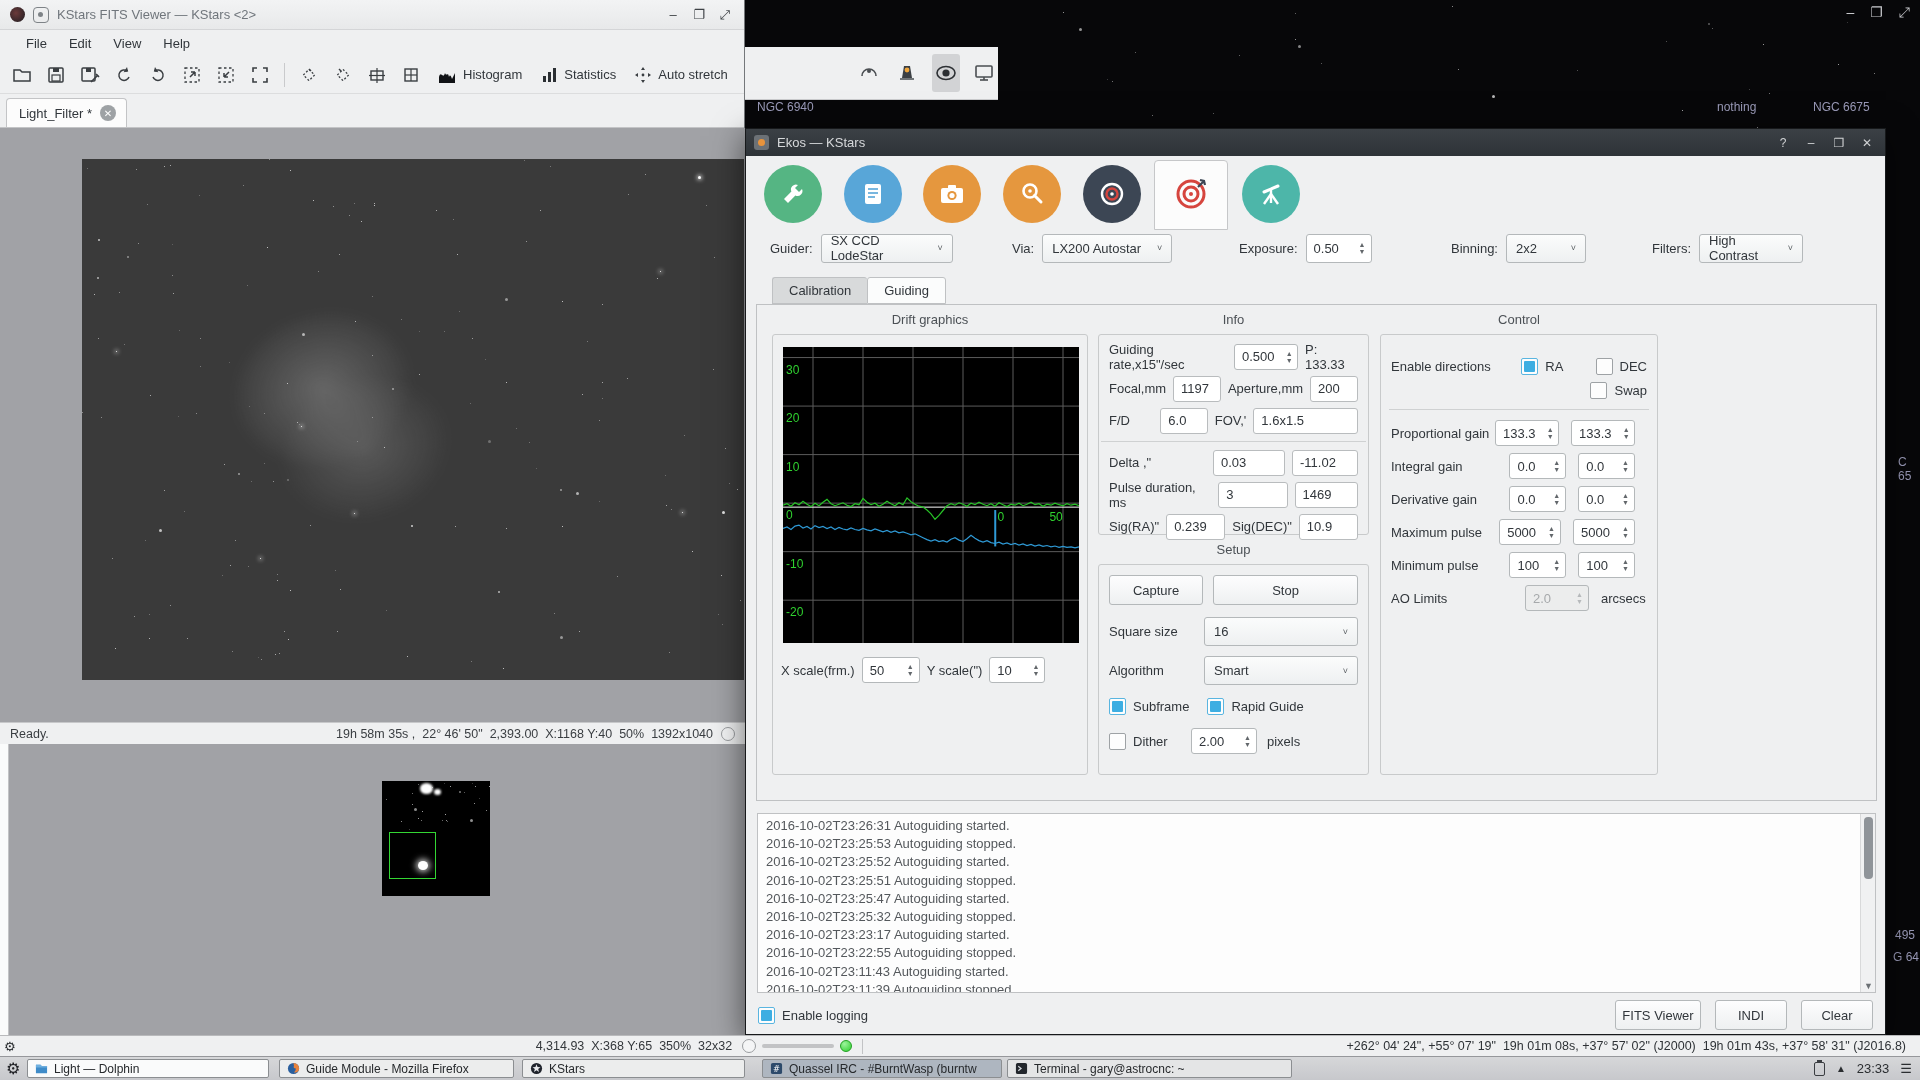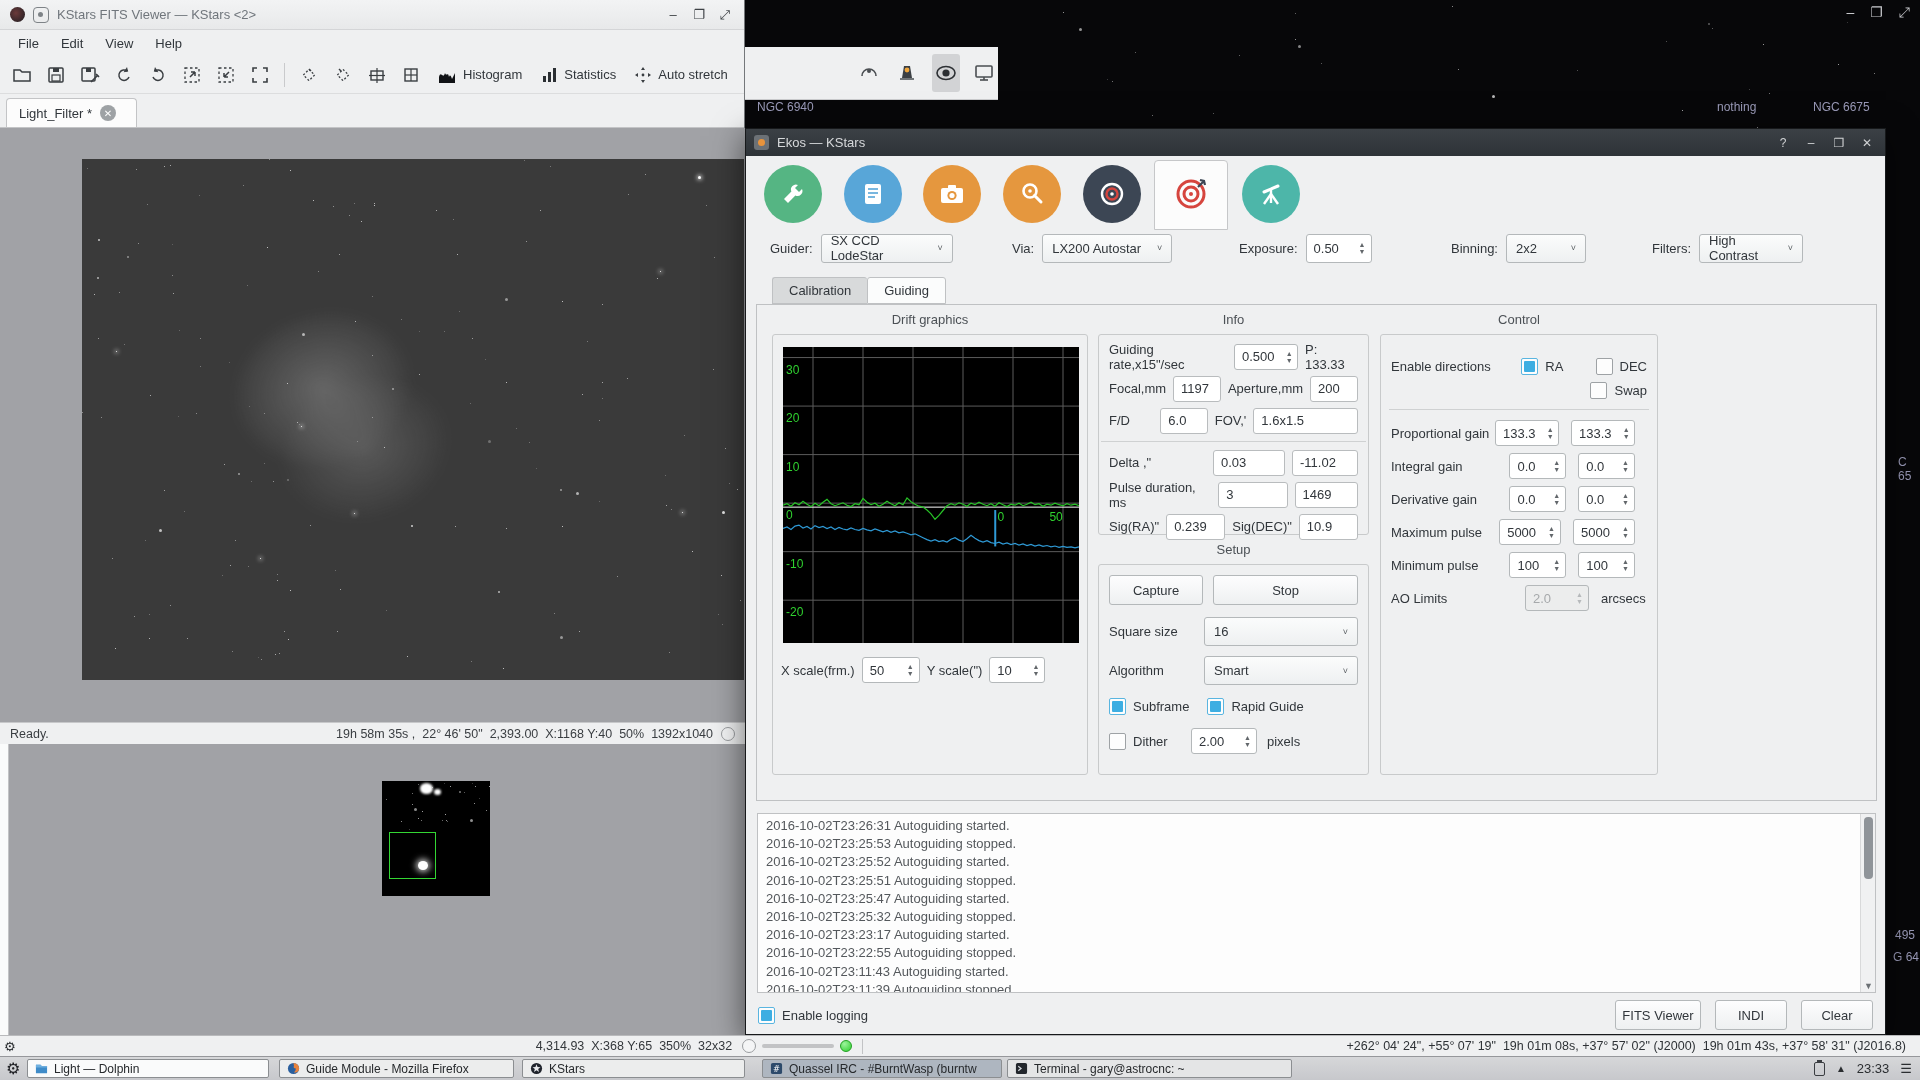--- a/index.html
+++ b/index.html
@@ -21,29 +21,29 @@
   
   #fits-win { position:absolute; left:0; top:0; width:745px; height:1035px; background:#fca5a5;
               border-right:1px solid #74777a; }
   #fits-title { height:30px; background:linear-gradient(#f2f3f4,#e8e9ea); border-bottom:1px solid #d4d5d7;
                 display:flex; align-items:center; padding:0 10px; gap:8px; color:#70767c; }
   .tb-circle-icon { width:15px; height:15px; border-radius:50%; background:radial-gradient(circle at 40% 40%, #6b3a3a, #1d1d22); }
   .tb-app-icon { width:16px; height:16px; border:1.5px solid #7e8387; border-radius:4px; position:relative; }
   .tb-app-icon::after { content:""; position:absolute; left:4px; top:4px; width:5px; height:5px; border-radius:50%; background:#7e8387; }
   #fits-title .t-text { flex:1; font-size:13px; }
   .winbtn { color:#3e4246; font-size:13px; width:18px; text-align:center; }
-  #fits-menubar { height:26px; display:flex; align-items:center; padding-left:8px; gap:2px; background:#eff0f1; }
+  #fits-menubar { height:26px; display:flex; align-items:center; padding-left:16px; gap:2px; background:#eff0f1; }
   #fits-menubar .menu-item { padding:3px 10px; border-radius:3px; }
   #fits-toolbar { height:38px; display:flex; align-items:center; padding-left:8px; gap:6px; background:#eff0f1; border-bottom:1px solid #dcddde; }
   .ticon { width:28px; height:28px; display:flex; align-items:center; justify-content:center; border-radius:3px; }
   .ticon svg { display:block; }
   .tsep { width:1px; height:24px; background:#c9cacc; margin:0 4px; }
   .tlabelbtn { display:flex; align-items:center; gap:6px; padding:0 6px; height:28px; border-radius:3px; }
   #fits-tabbar { height:34px; position:relative; background:#eff0f1; border-bottom:1px solid #c3c4c6; }
-  #fits-tab { position:absolute; left:6px; bottom:0; height:29px; padding:0 20px 0 12px; background:#fcfcfc;
+  #fits-tab { position:absolute; left:6px; bottom:0; height:29px; padding:0 10px 0 12px; background:#fcfcfc;
               border:1px solid #c3c4c6; border-bottom:none; border-radius:4px 4px 0 0; display:flex; align-items:center; gap:8px; }
   #tab-close { width:16px; height:16px; border-radius:50%; background:#9ea2a5; color:#fff; font-size:10px;
                display:flex; align-items:center; justify-content:center; }
   #fits-viewport { position:absolute; left:0; top:128px; width:745px; height:594px; background:#a1a2a6; overflow:hidden; }
   #fits-image { position:absolute; left:82px; top:31px; width:662px; height:521px; background:#3a3a3a; overflow:hidden; }
   #nebula { position:absolute; left:150px; top:130px; width:220px; height:250px; transform:rotate(-18deg); filter:blur(3px);
     background:
       radial-gradient(ellipse 60% 45% at 45% 38%, rgba(200,200,200,.30), rgba(160,160,160,.10) 55%, transparent 70%),
       radial-gradient(ellipse 55% 40% at 55% 66%, rgba(185,185,185,.24), rgba(150,150,150,.08) 55%, transparent 72%); }
   #fits-status { position:absolute; left:0; top:722px; width:745px; height:22px; background:#eff0f1; border-top:1px solid #c7c8ca;

